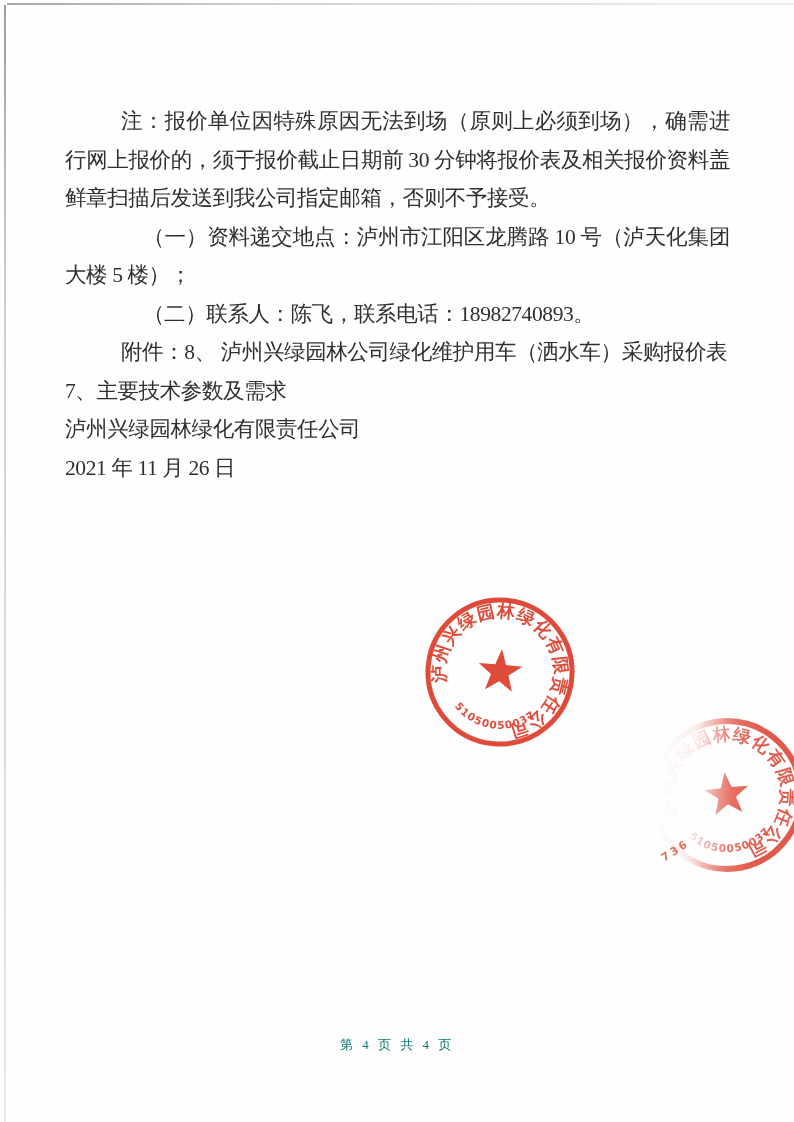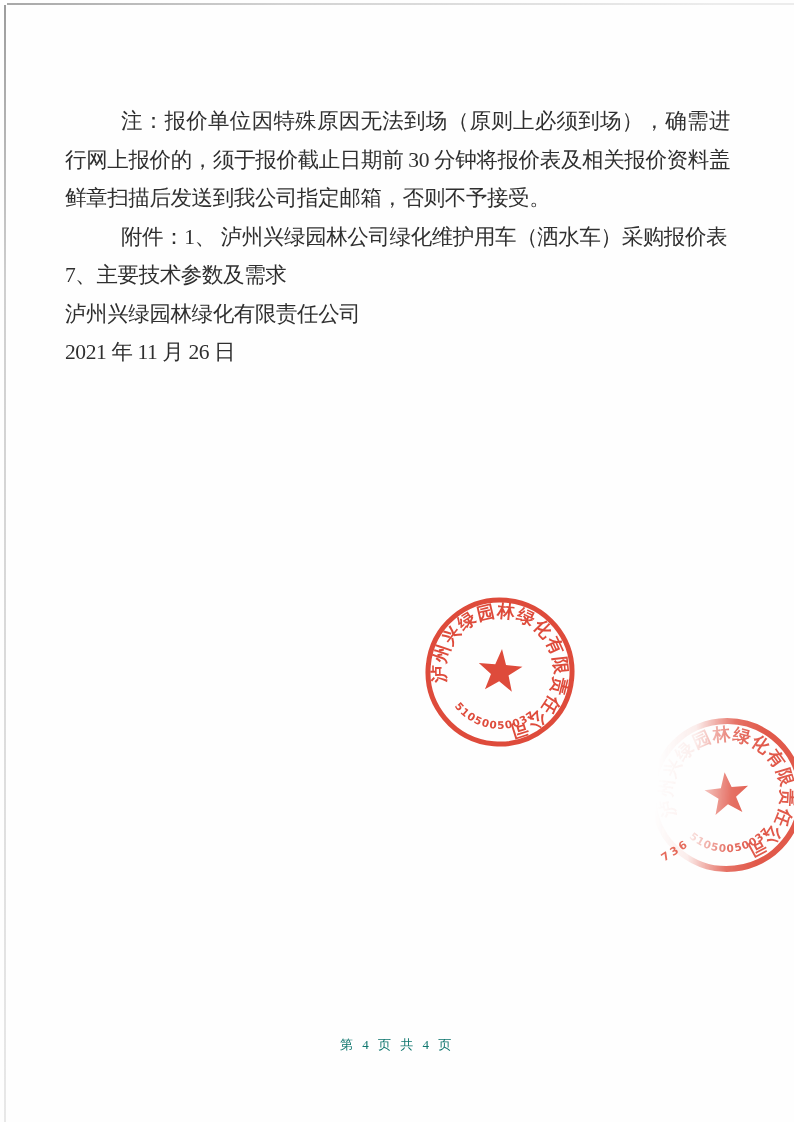--- a/index.html
+++ b/index.html
@@ -43,21 +43,23 @@
 </head>
 <body>
 
 <div class="page">
 
   <div class="scan-top"></div>
   <div class="scan-left"></div>
 
   <div class="content">
     <p class="ind2">注：报价单位因特殊原因无法到场（原则上必须到场），确需进行网上报价的，须于报价截止日期前 30 分钟将报价表及相关报价资料盖鲜章扫描后发送到我公司指定邮箱，否则不予接受。</p>
-    <p class="ind2">附件：1、 泸州兴绿园林公司绿化维护用车（洒水车）采购报价表</p>
+    <p class="ind3">（一）资料递交地点：泸州市江阳区龙腾路 10 号（泸天化集团大楼 5 楼）；</p>
+    <p class="ind3">（二）联系人：陈飞，联系电话：18982740893。</p>
+    <p class="ind2">附件：8、 泸州兴绿园林公司绿化维护用车（洒水车）采购报价表</p>
     <p class="att-sub">7、主要技术参数及需求</p>
     <p class="sign-company">泸州兴绿园林绿化有限责任公司</p>
     <p class="sign-date">2021 年 11 月 26 日</p>
   </div>
 
   <svg class="seal seal1" width="172" height="172" viewBox="-86 -86 172 172">
     <circle cx="0" cy="0" r="72" fill="none" stroke-width="5" stroke="#dd3b2a"></circle>
     <path id="ringA" d="M -52.87 15.16 A 55 55 0 1 1 12.37 53.59" fill="none"></path>
     <path id="numA" d="M -42.36 38.14 A 57 57 0 0 0 42.36 38.14" fill="none"></path>
     <text class="seal-text" font-size="17.5" letter-spacing="1.2" fill="#dd3b2a">

